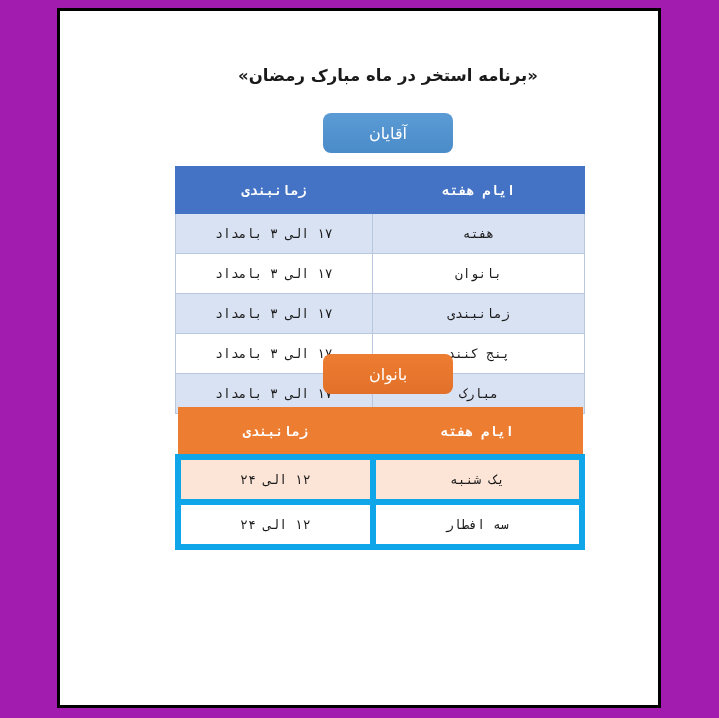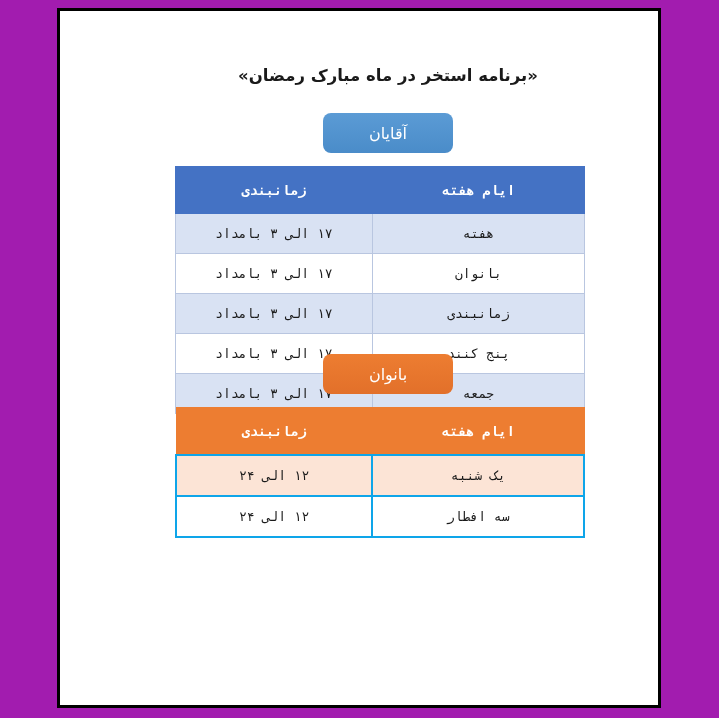--- a/index.html
+++ b/index.html
@@ -120,21 +120,21 @@
   table.sched.women th {
     background: #ed7d31;
     color: #ffffff;
     font-weight: bold;
     font-size: 13.5px;
     height: 30px;
     border: 1px solid #ed7d31;
   }
   table.sched.women td {
     color: #1a1a1a;
-    border: 2px solid #0ea5e9;
+    border: 6px solid #0ea5e9;
   }
   table.sched.women tr.odd td {
     background: #fce4d6;
   }
   table.sched.women tr.even td {
     background: #ffffff;
   }
   .footnote {
     position: absolute;
     top: 548px;
@@ -178,21 +178,21 @@
           </tr>
           <tr class="odd">
             <td>زمانبندی</td>
             <td>۱۷ الی ۳ بامداد</td>
           </tr>
           <tr class="even">
             <td>پنج کنند</td>
             <td>۱۷ الی ۳ بامداد</td>
           </tr>
           <tr class="odd">
-            <td>جمعه</td>
+            <td>مبارک</td>
             <td>۱۷ الی ۳ بامداد</td>
           </tr>
         </tbody>
       </table>
 
       <div class="section-badge badge-women">
         <span>بانوان</span>
       </div>
 
       <table class="sched women">

